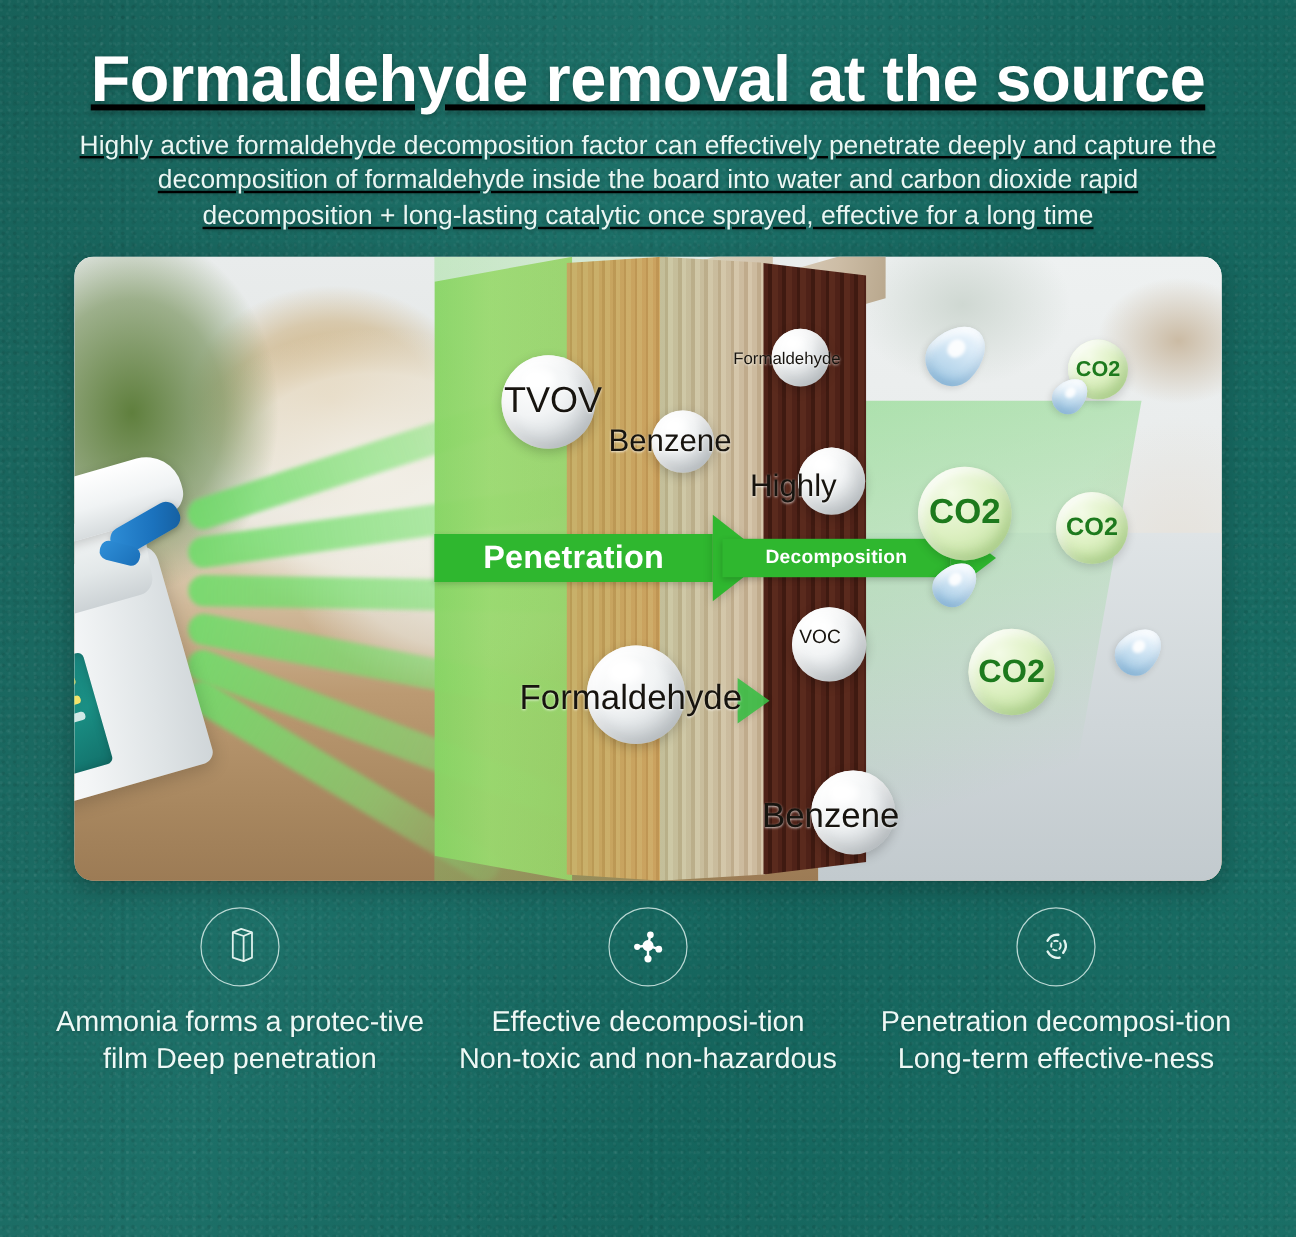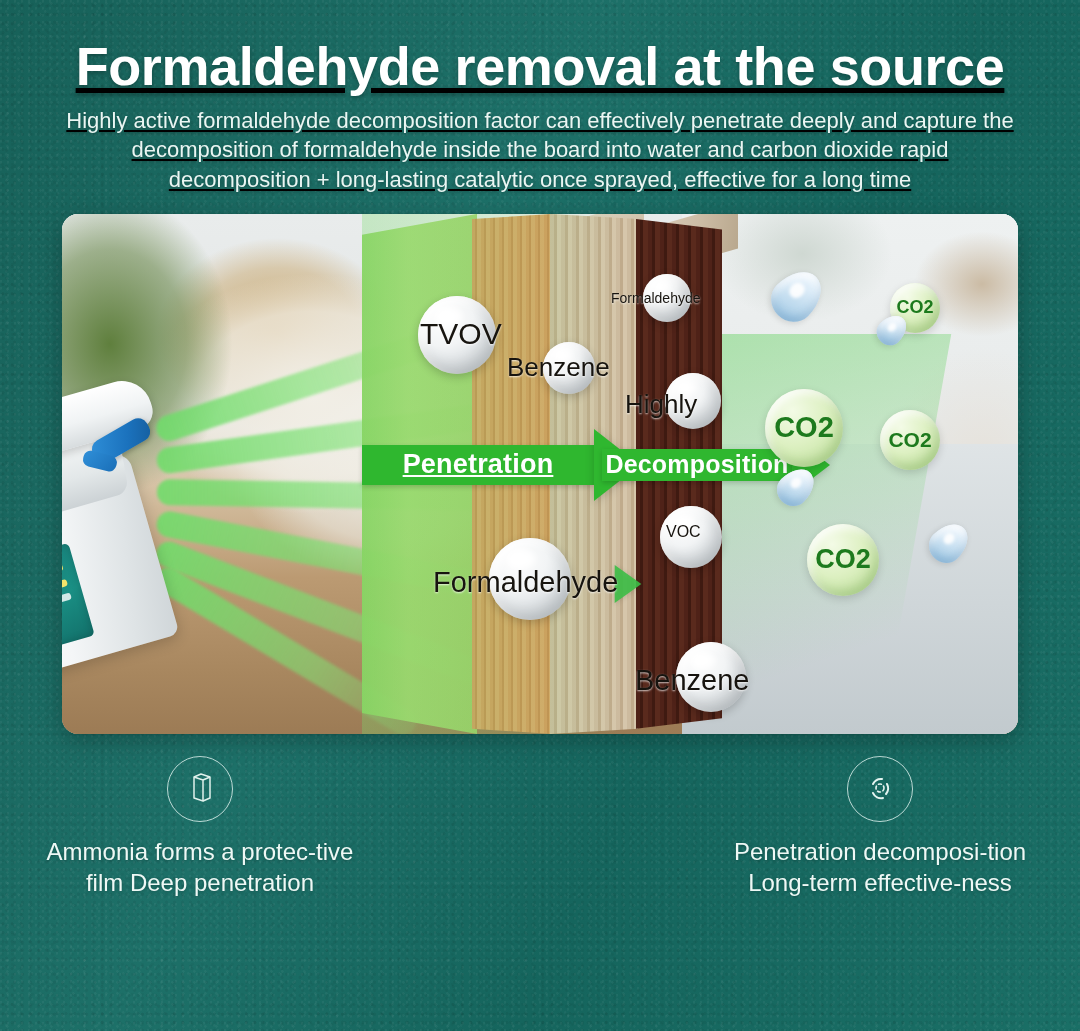--- a/index.html
+++ b/index.html
@@ -181,23 +181,23 @@
     height:40px;background:#2fb72f;display:flex;align-items:center;justify-content:center;
     color:#fff;font-weight:700;letter-spacing:.2px;
     box-shadow:0 2px 5px rgba(0,0,0,.18);
   }
   .arrow .head{
     width:0;height:0;border-top:36px solid transparent;border-bottom:36px solid transparent;
     border-left:46px solid #2fb72f;
     filter:drop-shadow(0 2px 4px rgba(0,0,0,.18));
   }
   .arrow-penetration{left:300px;top:215px;}
-  .arrow-penetration .shaft{width:232px;font-size:27px;text-decoration:underline;}
+  .arrow-penetration .shaft{width:232px;font-size:27px;}
   .arrow-decomposition{left:540px;top:222px;}
-  .arrow-decomposition .shaft{width:190px;height:32px;font-size:25px;}
+  .arrow-decomposition .shaft{width:190px;height:32px;font-size:16px;}
   .arrow-decomposition .head{border-top:29px solid transparent;border-bottom:29px solid transparent;border-left:38px solid #2fb72f;}
 
   .mini-arrow{position:absolute;width:0;height:0;
     border-top:20px solid transparent;border-bottom:20px solid transparent;border-left:28px solid rgba(60,190,70,.9);
     filter:drop-shadow(0 1px 3px rgba(0,0,0,.15));}
   .mini-arrow.a1{left:590px;top:62px;transform:rotate(24deg) scale(.9);}
   .mini-arrow.a2{left:552px;top:350px;transform:scale(.95);}
 
   
   .bubble{
@@ -352,20 +352,36 @@
       <div class="feat-icon">
         <svg width="34" height="34" viewBox="0 0 34 34" fill="none" stroke="#dff1ec" stroke-width="1.5" stroke-linejoin="round">
           <path d="M11 5 L20 8 L20 29 L11 26 Z"></path>
           <path d="M20 8 L27 5 L27 26 L20 29"></path>
           <path d="M11 5 L18 2 L27 5"></path>
         </svg>
       </div>
       <div class="feat-text">Ammonia forms a protec-tive film Deep penetration</div>
     </div>
 
+    <div class="feature">
+      <div class="feat-icon">
+        <svg width="34" height="34" viewBox="0 0 34 34" fill="#ffffff" stroke="#ffffff" stroke-width="2" stroke-linecap="round">
+          <line x1="17" y1="16" x2="8" y2="17"></line>
+          <line x1="17" y1="16" x2="19" y2="7"></line>
+          <line x1="17" y1="16" x2="26" y2="19"></line>
+          <line x1="17" y1="16" x2="17" y2="27"></line>
+          <circle cx="17" cy="16" r="4.6" stroke="none"></circle>
+          <circle cx="8" cy="17" r="2.6" stroke="none"></circle>
+          <circle cx="19" cy="7" r="2.8" stroke="none"></circle>
+          <circle cx="26" cy="19" r="2.8" stroke="none"></circle>
+          <circle cx="17" cy="27" r="3" stroke="none"></circle>
+        </svg>
+      </div>
+      <div class="feat-text">Effective decomposi-tion Non-toxic and non-hazardous</div>
+    </div>
 
     <div class="feature">
       <div class="feat-icon">
         <svg width="34" height="34" viewBox="0 0 34 34" fill="none" stroke="#e4f4f0" stroke-width="2" stroke-linecap="round">
           <path d="M10 12 A9 9 0 0 1 19 7"></path>
           <path d="M24 12 A9 9 0 0 1 23 22"></path>
           <path d="M20 26 A9 9 0 0 1 10 21"></path>
           <circle cx="17" cy="16" r="4" stroke-width="1.6" stroke-dasharray="3 2.6"></circle>
         </svg>
       </div>

